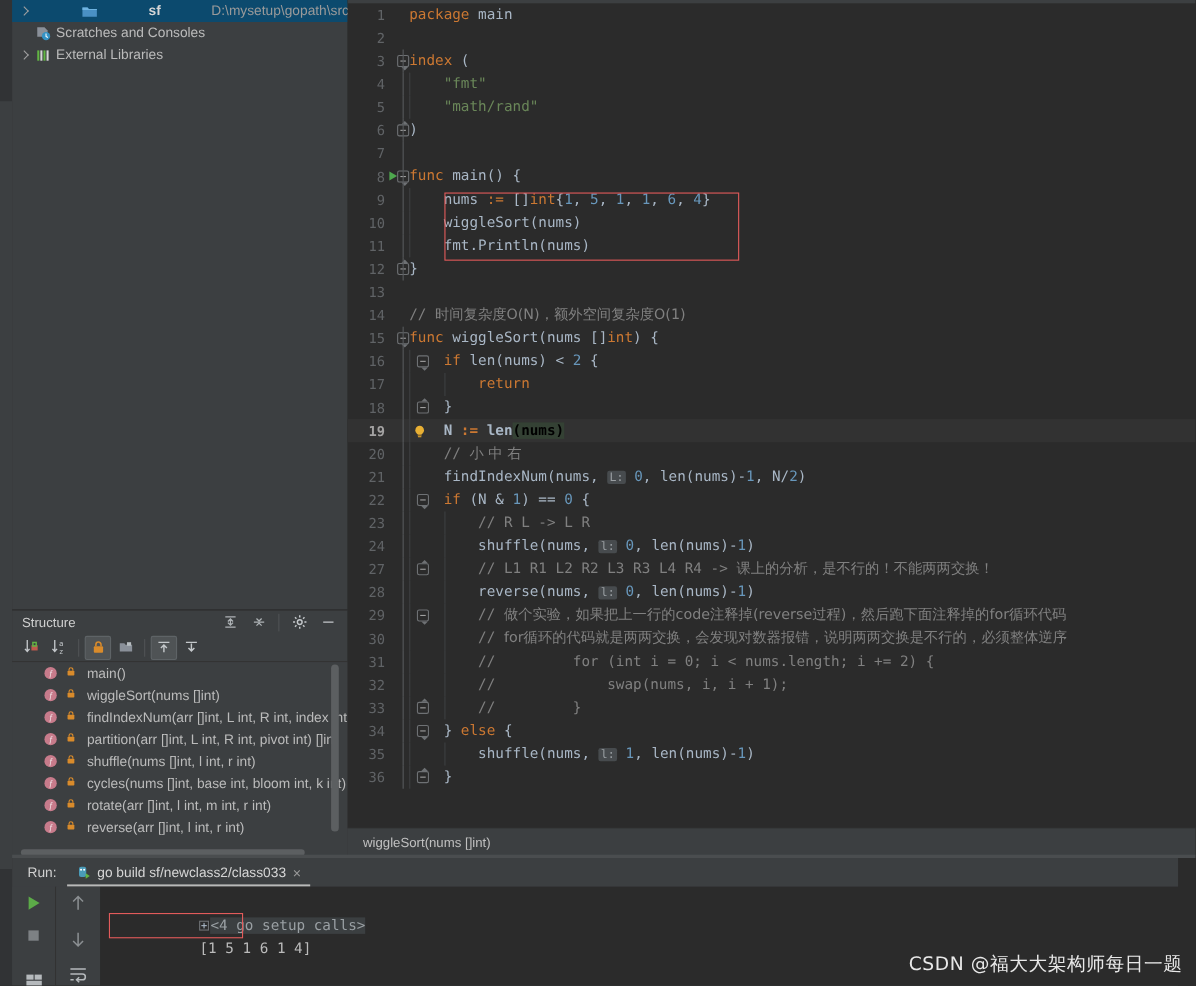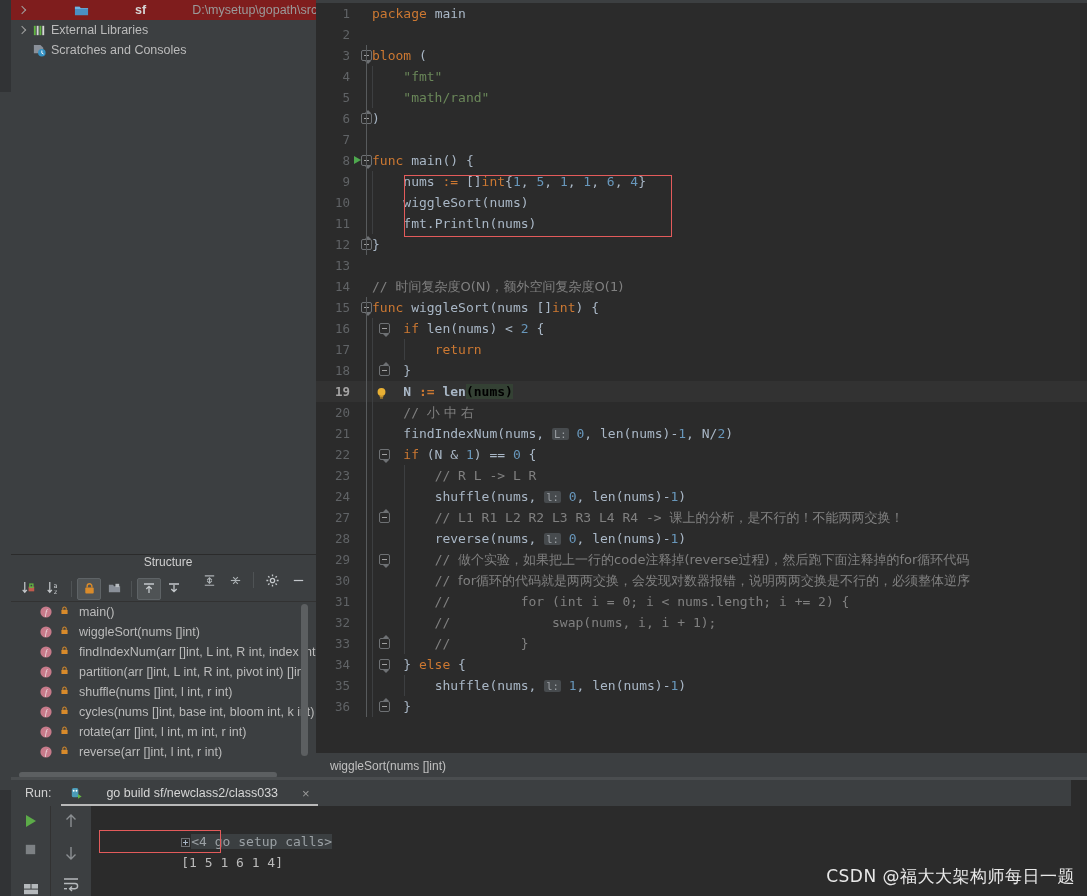--- a/index.html
+++ b/index.html
@@ -22,42 +22,42 @@
 
   
   .project-panel {
     position: absolute; left: 11px; top: 0; width: 305px; height: 554px;
     background: #3c3f41;
   }
   .tree-row {
     height: 20px; display: flex; align-items: center; gap: 4px;
     padding-left: 6px; font-size: 12.5px; color: #bbbbbb; white-space: nowrap;
   }
-  .tree-row.selected { background: #7f1d1d; gap: 46px; }
+  .tree-row.selected { background: #0c4a6e; gap: 46px; }
   .arrow {
     width: 11px; height: 11px; flex: none; position: relative;
   }
   .arrow::before {
     content: ""; position: absolute; left: 2px; top: 2px;
     width: 5px; height: 5px; border-right: 1.6px solid #a0a0a0;
     border-top: 1.6px solid #a0a0a0; transform: rotate(45deg);
   }
   .arrow.blank::before { display: none; }
   .ico { width: 15px; height: 15px; flex: none; display: block; }
   .lbl-strong { font-weight: bold; color: #d6d6d6; }
   .lbl-dim { color: #9a9a9a; }
 
   
   .structure-panel {
     position: absolute; left: 11px; top: 554px; width: 305px; height: 226px;
     background: #3c3f41; border-top: 1px solid #2b2b2b;
   }
   .st-header {
     height: 21px; display: flex; align-items: center;
-    padding-left: 9px; font-size: 12px; color: #d0d0d0; flex-direction: column;
+    padding-left: 9px; font-size: 12px; color: #d0d0d0;
   }
   .st-header-tools { margin-left: auto; display: flex; align-items: center; gap: 2px; padding-right: 6px;}
   .st-toolbar {
     height: 26px; display: flex; align-items: center; gap: 1px;
     padding-left: 6px; border-bottom: 1px solid #323232;
   }
   .tbtn { width: 24px; height: 22px; display: flex; align-items: center; justify-content: center;
           border-radius: 2px; }
   .tbtn.on { background: #4f5355; border: 1px solid #5e6366; }
   .tsep { width: 1px; height: 16px; background: #4f5355; margin: 0 4px; }
@@ -139,21 +139,21 @@
   .run-panel {
     position: absolute; left: 11px; top: 780px; right: 16px; height: 116px;
     background: #3c3f41;
   }
   .run-header {
     height: 26px; display: flex; align-items: center; gap: 0;
     font-size: 12.5px; color: #bbbbbb; position: relative;
   }
   .run-label { padding-left: 14px; padding-right: 10px; color: #d0d0d0; }
   .run-tab {
-    display: flex; align-items: center; gap: 22px; height: 26px;
+    display: flex; align-items: center; gap: 4px; height: 26px;
     padding: 0 8px 0 8px; position: relative; color: #d6d6d6;
   }
   .run-tab::after {
     content: ""; position: absolute; left: 0; right: 0; bottom: 0;
     height: 2px; background: #b9b9b9;
   }
   .run-close { color: #9a9a9a; font-size: 13px; margin-left: 2px; }
   .run-body { position: absolute; left: 0; top: 26px; right: 0; bottom: 0; display: flex; }
   .run-toolbar-a {
     width: 40px; display: flex; flex-direction: column; align-items: center;
@@ -199,44 +199,44 @@
     <div class="tree-row selected">
       <span class="arrow"></span>
       <span class="ico">
         <svg width="15" height="15" viewBox="0 0 16 16">
           <path d="M1 4h5l1.2 1.5H15V13H1z" fill="#4a90c4"></path>
           <path d="M1 4h5l1.2 1.5H15v1H1z" fill="#6fb3e0"></path>
         </svg>
       </span>
       <span class="lbl-strong">sf</span>
       <span class="lbl-dim">D:\mysetup\gopath\src\sf</span>
+    </div>
+    <div class="tree-row">
+      <span class="arrow blank"></span>
+      <span class="ico">
+        <svg width="15" height="15" viewBox="0 0 16 16">
+          <path d="M2 2h7l3 3v6H2z" fill="#8a9099"></path>
+          <circle cx="10.5" cy="10.5" r="4" fill="#3592c4"></circle>
+          <path d="M10.5 8v2.8l1.8 1" stroke="#fff" stroke-width="1" fill="none"></path>
+        </svg>
+      </span>
+      <span>Scratches and Consoles</span>
     </div>
     <div class="tree-row">
       <span class="arrow"></span>
       <span class="ico">
         <svg width="15" height="15" viewBox="0 0 16 16">
           <rect x="2" y="3" width="2" height="10" fill="#62b543"></rect>
           <rect x="5" y="3" width="2" height="10" fill="#d6d6d6"></rect>
           <rect x="8" y="3" width="2" height="10" fill="#62b543"></rect>
           <rect x="11" y="3" width="2" height="10" fill="#d6d6d6"></rect>
         </svg>
       </span>
       <span>External Libraries</span>
     </div>
-    <div class="tree-row">
-      <span class="arrow blank"></span>
-      <span class="ico">
-        <svg width="15" height="15" viewBox="0 0 16 16">
-          <path d="M2 2h7l3 3v6H2z" fill="#8a9099"></path>
-          <circle cx="10.5" cy="10.5" r="4" fill="#3592c4"></circle>
-          <path d="M10.5 8v2.8l1.8 1" stroke="#fff" stroke-width="1" fill="none"></path>
-        </svg>
-      </span>
-      <span>Scratches and Consoles</span>
-    </div>
   </div>
 
   <div class="structure-panel">
     <div class="st-header">
       <span>Structure</span>
       <span class="st-header-tools">
         <span class="tbtn">
           <svg width="15" height="15" viewBox="0 0 16 16">
               <path d="M3 3h10M3 13h10" stroke="#aeb3b6" stroke-width="1.2"></path>
               <path d="M8 5v6M5.5 7.5L8 5l2.5 2.5M5.5 8.5L8 11l2.5-2.5" stroke="#aeb3b6" stroke-width="1.2" fill="none"></path>
@@ -426,21 +426,21 @@
       <div class="st-vscroll"></div>
       <div class="st-hscroll"></div>
     </div>
   </div>
 
   <div class="editor">
     <div class="editor-top-accent"></div>
     <div class="code-wrap" id="code-wrap">
         <div class="code-line"><span class="gutter-num">1</span><span class="code-text"><span class="kw">package </span><span class="pl">main</span></span></div>
         <div class="code-line"><span class="gutter-num">2</span><span class="code-text"></span></div>
-        <div class="code-line"><span class="gutter-num">3</span><span class="fold open" style="left: 45px;"></span><span class="vline"></span><span class="code-text"><span class="kw">bloom</span><span class="pl"> (</span></span></div>
+        <div class="code-line"><span class="gutter-num">3</span><span class="fold open" style="left: 45px;"></span><span class="vline"></span><span class="code-text"><span class="kw">index</span><span class="pl"> (</span></span></div>
         <div class="code-line"><span class="gutter-num">4</span><span class="vline"></span><span class="indent-guide" style="left: 56px;"></span><span class="code-text"><span class="pl">    </span><span class="str">"fmt"</span></span></div>
         <div class="code-line"><span class="gutter-num">5</span><span class="vline"></span><span class="indent-guide" style="left: 56px;"></span><span class="code-text"><span class="pl">    </span><span class="str">"math/rand"</span></span></div>
         <div class="code-line"><span class="gutter-num">6</span><span class="fold close" style="left: 45px;"></span><span class="vline"></span><span class="code-text"><span class="pl">)</span></span></div>
         <div class="code-line"><span class="gutter-num">7</span><span class="vline"></span><span class="code-text"></span></div>
         <div class="code-line"><span class="gutter-num">8</span><span class="runmark"></span><span class="fold open" style="left: 45px;"></span><span class="vline"></span><span class="code-text"><span class="kw">func </span><span class="fn">main</span><span class="pl">() {</span></span></div>
         <div class="code-line"><span class="gutter-num">9</span><span class="vline"></span><span class="indent-guide" style="left: 56px;"></span><span class="code-text"><span class="pl">    nums </span><span class="kw">:=</span><span class="pl"> []</span><span class="kw">int</span><span class="pl">{</span><span class="num">1</span><span class="pl">, </span><span class="num">5</span><span class="pl">, </span><span class="num">1</span><span class="pl">, </span><span class="num">1</span><span class="pl">, </span><span class="num">6</span><span class="pl">, </span><span class="num">4</span><span class="pl">}</span></span></div>
         <div class="code-line"><span class="gutter-num">10</span><span class="vline"></span><span class="indent-guide" style="left: 56px;"></span><span class="code-text"><span class="pl">    </span><span class="fn">wiggleSort</span><span class="pl">(nums)</span></span></div>
         <div class="code-line"><span class="gutter-num">11</span><span class="vline"></span><span class="indent-guide" style="left: 56px;"></span><span class="code-text"><span class="pl">    fmt.</span><span class="fn">Println</span><span class="pl">(nums)</span></span></div>
         <div class="code-line"><span class="gutter-num">12</span><span class="fold close" style="left: 45px;"></span><span class="vline"></span><span class="code-text"><span class="pl">}</span></span></div>
         <div class="code-line"><span class="gutter-num">13</span><span class="code-text"></span></div>

